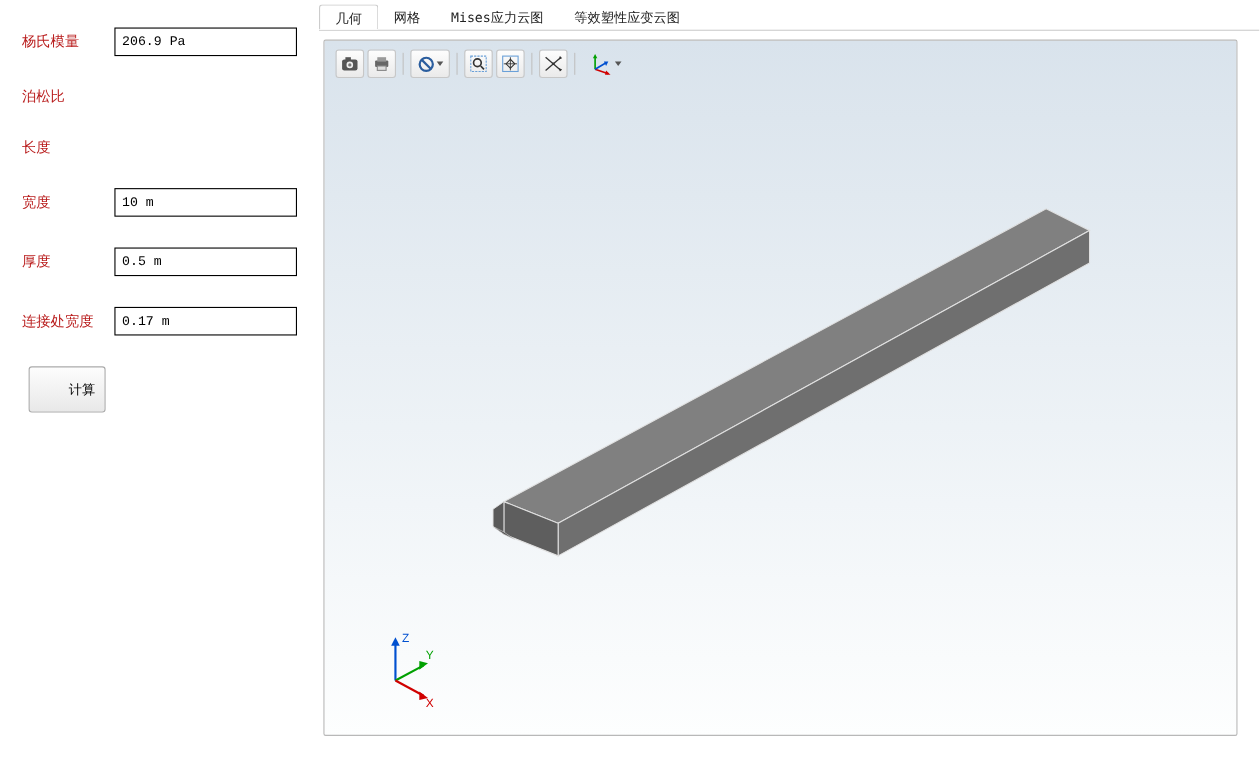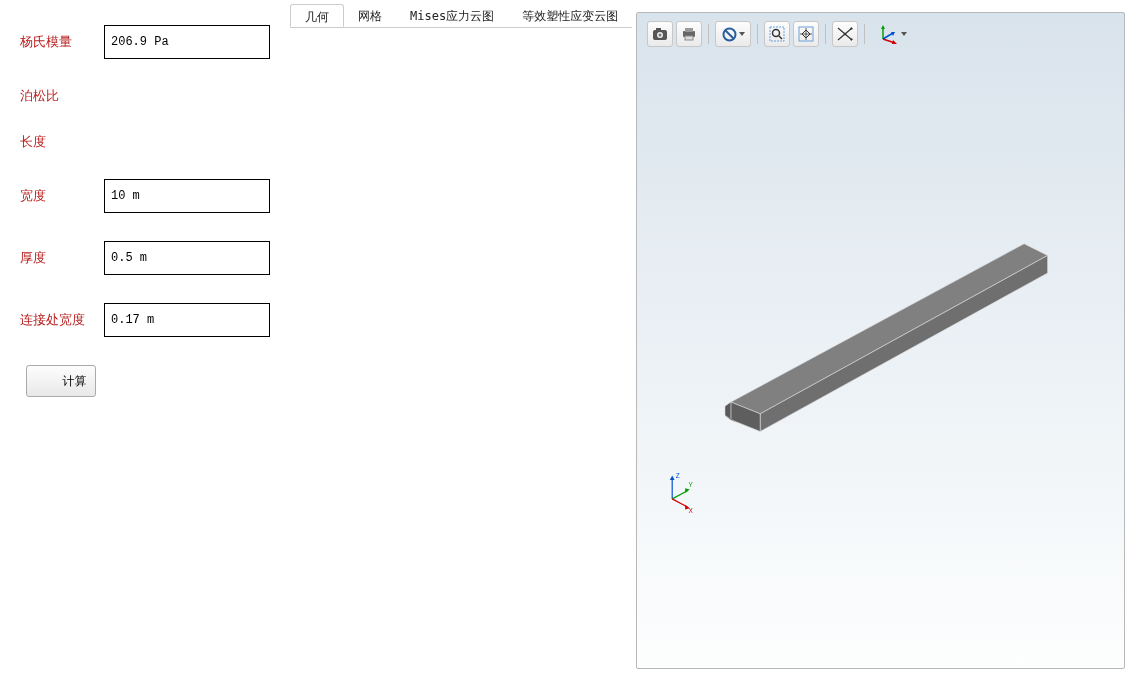--- a/index.html
+++ b/index.html
@@ -28,39 +28,40 @@
     }
     .form-label {
       width: 90px;
       font-size: 13px;
       color: #b91c1c;
     }
     .form-input {
       flex: 1;
       height: 26px;
       border: 1px solid #000;
-      padding: 16px 6px;
+      padding: 4px 6px;
       font-size: 12px;
       font-family: "Courier New", monospace;
       background: #fff;
     }
     .calc-btn {
       width: 70px;
-      height: 32px;
+      height: 42px;
       margin-left: 6px;
       background: linear-gradient(#fdfdfd, #e8e8e8);
       border: 1px solid #aaa;
       border-radius: 3px;
       font-size: 12px;
       cursor: pointer;
       padding-left: 27px;
     }
     .main {
       flex: 1;
       display: flex;
+      flex-direction: column;
       padding-top: 4px;
     }
     .tabs {
       display: flex;
       height: 24px;
       border-bottom: 1px solid #ccc;
       font-size: 12px;
     }
     .tab {
       padding: 4px 14px 4px 14px;

